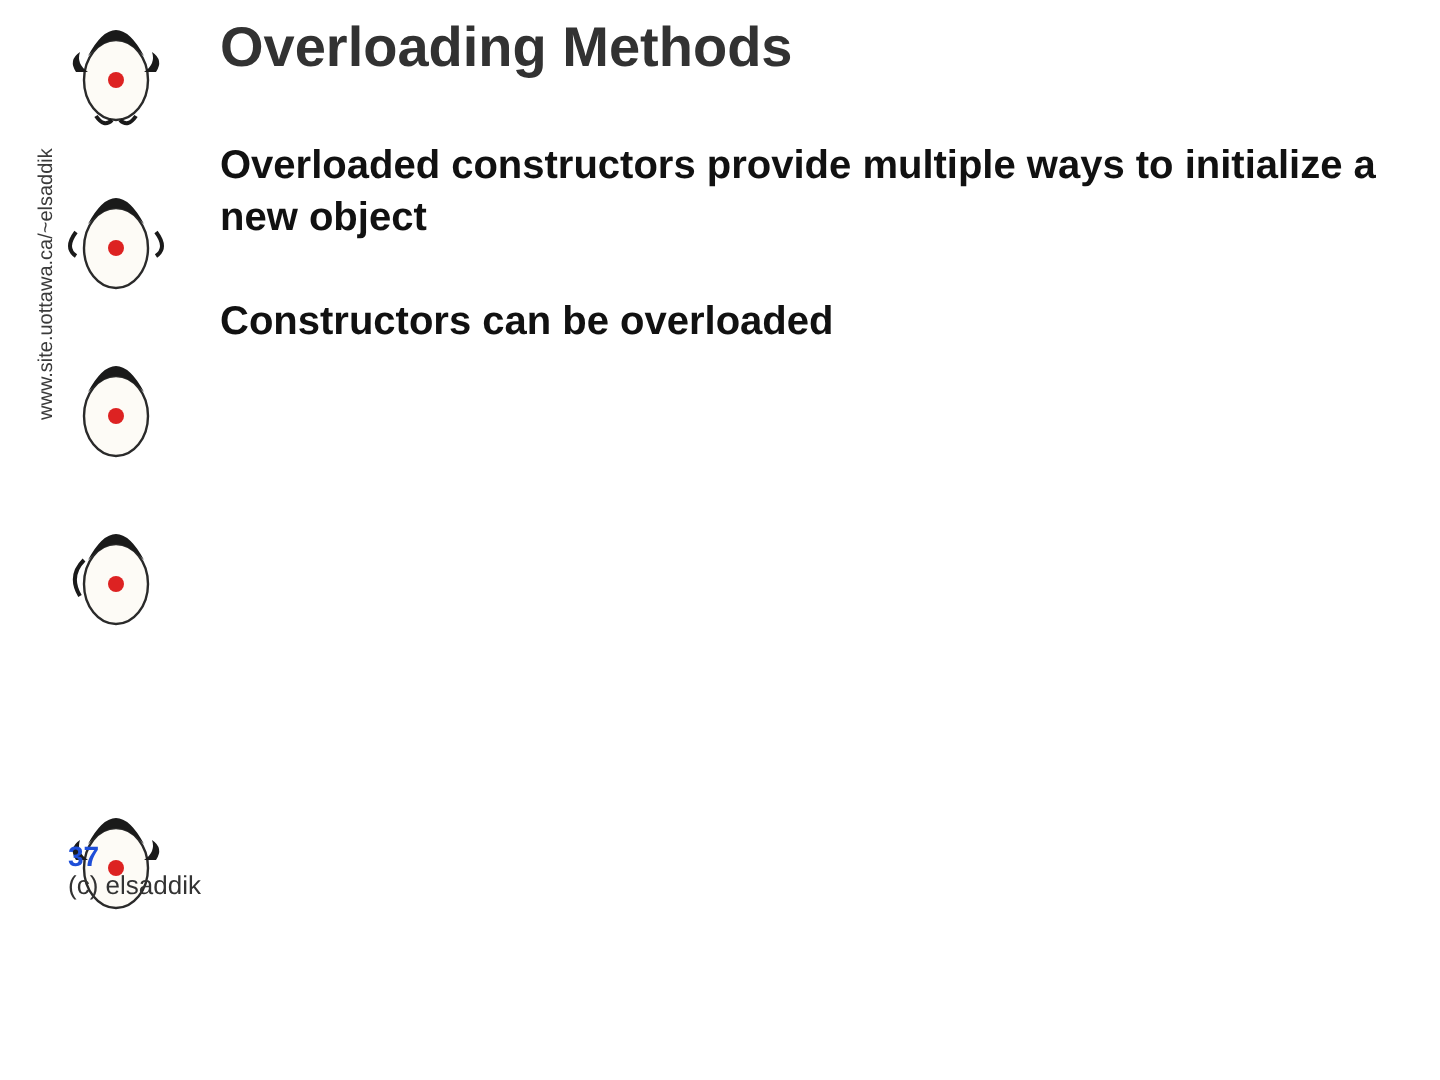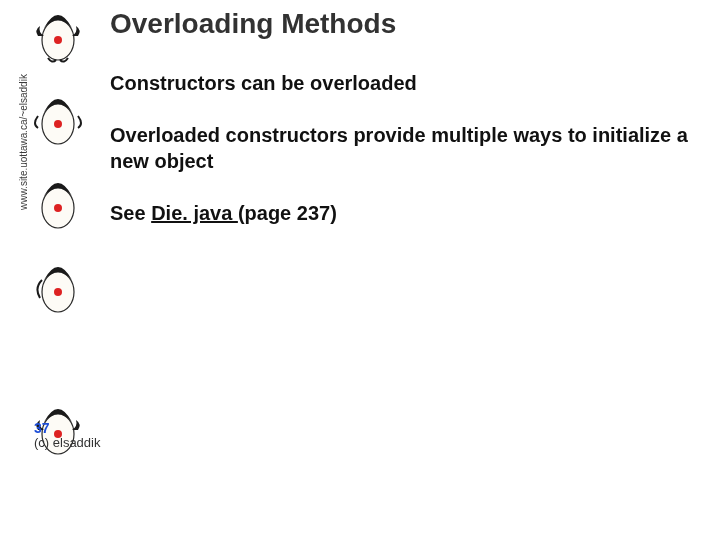--- a/index.html
+++ b/index.html
@@ -133,22 +133,19 @@
     <svg viewBox="0 0 48 60">
       <ellipse cx="24" cy="34" rx="16" ry="20" fill="#fdfbf6" stroke="#2a2a2a" stroke-width="1.2"></ellipse>
       <path d="M10 22 Q24 -4 38 22 Q30 14 24 14 Q18 14 10 22 Z" fill="#1a1a1a"></path>
       <ellipse cx="24" cy="34" rx="4" ry="4" fill="#d22"></ellipse>
       <path d="M4 30 Q0 24 6 20 Q4 26 10 30 Z" fill="#1a1a1a"></path>
       <path d="M44 30 Q48 24 42 20 Q44 26 38 30 Z" fill="#1a1a1a"></path>
     </svg>
   </div>
 
   <div class="content">
+    <p>Overloaded constructors provide multiple ways to initialize a new object</p>
     <p>Constructors can be overloaded</p>
-    <p>Overloaded constructors provide multiple ways to initialize a new object</p>
-    <p>
-      <span>See </span><span class="link">Die. java </span><span>(page 237)</span>
-    </p>
   </div>
 
   <div class="pagenum">37</div>
   <div class="copyright">(c) elsaddik</div>
 </div>
 
 </body></html>

